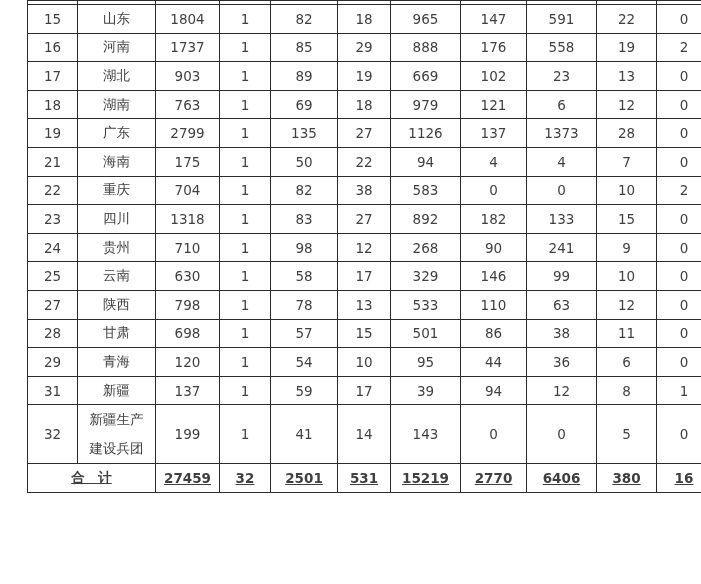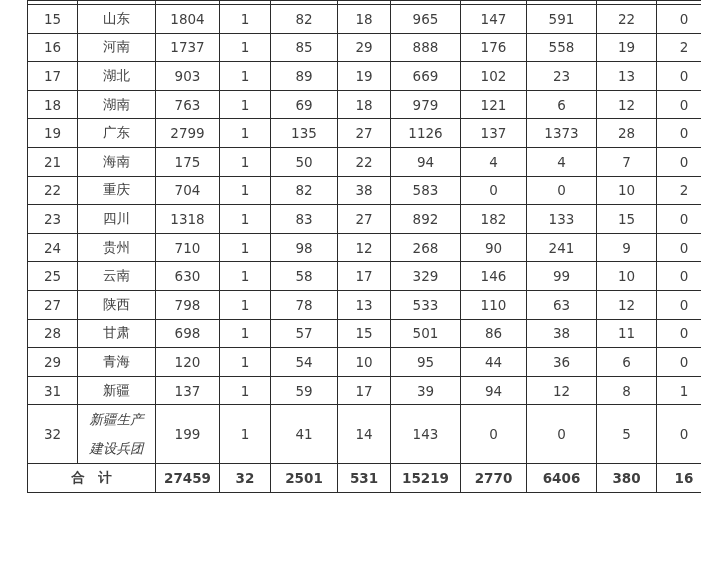--- a/index.html
+++ b/index.html
@@ -40,26 +40,26 @@
     border-top: none;
     line-height: 0;
     font-size: 0;
   }
   td .wrap-region {
     display: inline-block;
     max-width: 62px;
     white-space: normal;
     line-height: 2.15;
     font-size: 13.5px;
-    font-style: italic;
   }
   tr.total-row { height: 29px; }
   tr.total-row td {
     font-weight: bold;
     color: #222222;
+    text-decoration: underline;
   }
 </style>
 </head>
 <body>
 
 <table id="stat-table">
   <colgroup>
     <col style="width:50px">
       <col style="width:78px">
       <col style="width:64px">

